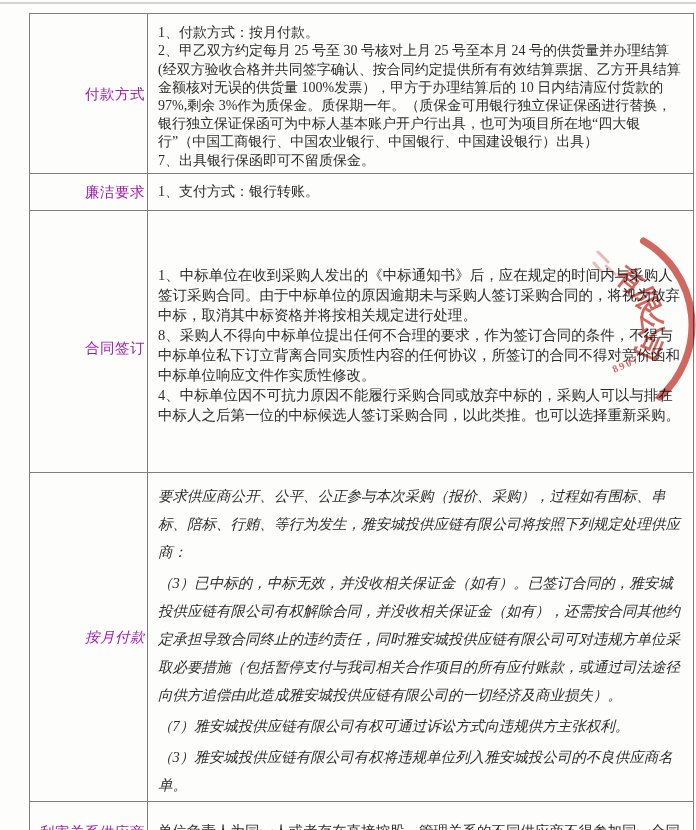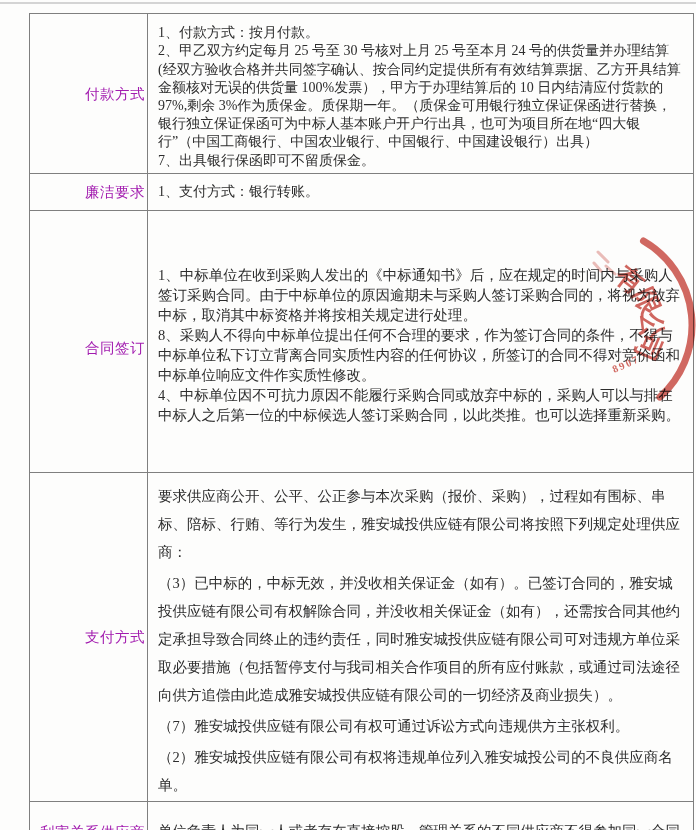--- a/index.html
+++ b/index.html
@@ -48,21 +48,21 @@
   .content-cell p { margin: 0; }
   .r1 p { font-size: 14px;   line-height: 18.2px; }
   .r2 p { font-size: 14px;   line-height: 24px; }
   .r3 p { font-size: 14.5px; line-height: 20px; }
   .r4 p { font-size: 14.5px; line-height: 28px; margin-bottom: 3px; }
   .r4 p:last-child { margin-bottom: 0; }
   .r5 p { font-size: 14.5px; line-height: 28px; }
   .row-h1 td { height: 148px; }
   .row-h2 td { height: 32px; }
   .row-h3 td { height: 248px; }
-  .row-h4 td { height: 287px; }
+  .row-h4 td { height: 287px; font-style: italic; }
   .row-h5 td { height: 82px; }
   .stamp {
     position: absolute; left: 540px; top: 200px;
     width: 156px; height: 210px;
     pointer-events: none;
     mix-blend-mode: multiply;
     opacity: 0.88;
   }
   .stamp svg { display: block; }
   .stamp text {
@@ -105,27 +105,27 @@
         </td>
         <td class="content-cell content-top r3">
           <p>1、中标单位在收到采购人发出的《中标通知书》后，应在规定的时间内与采购人签订采购合同。由于中标单位的原因逾期未与采购人签订采购合同的，将视为放弃中标，取消其中标资格并将按相关规定进行处理。</p>
           <p>8、采购人不得向中标单位提出任何不合理的要求，作为签订合同的条件，不得与中标单位私下订立背离合同实质性内容的任何协议，所签订的合同不得对竞价函和中标单位响应文件作实质性修改。</p>
           <p>4、中标单位因不可抗力原因不能履行采购合同或放弃中标的，采购人可以与排在中标人之后第一位的中标候选人签订采购合同，以此类推。也可以选择重新采购。</p>
         </td>
       </tr>
 
       <tr class="row-h4">
         <td class="label-cell">
-          <span>支付方式</span>
+          <span>按月付款</span>
         </td>
         <td class="content-cell content-top r4">
           <p>要求供应商公开、公平、公正参与本次采购（报价、采购），过程如有围标、串标、陪标、行贿、等行为发生，雅安城投供应链有限公司将按照下列规定处理供应商：</p>
           <p>（3）已中标的，中标无效，并没收相关保证金（如有）。已签订合同的，雅安城投供应链有限公司有权解除合同，并没收相关保证金（如有），还需按合同其他约定承担导致合同终止的违约责任，同时雅安城投供应链有限公司可对违规方单位采取必要措施（包括暂停支付与我司相关合作项目的所有应付账款，或通过司法途径向供方追偿由此造成雅安城投供应链有限公司的一切经济及商业损失）。</p>
           <p>（7）雅安城投供应链有限公司有权可通过诉讼方式向违规供方主张权利。</p>
-          <p>（2）雅安城投供应链有限公司有权将违规单位列入雅安城投公司的不良供应商名单。</p>
+          <p>（3）雅安城投供应链有限公司有权将违规单位列入雅安城投公司的不良供应商名单。</p>
         </td>
       </tr>
 
       <tr class="row-h5">
         <td class="label-cell">
           <span>利害关系供应商处理</span>
         </td>
         <td class="content-cell r5">
           <p>单位负责人为同一人或者存在直接控股、管理关系的不同供应商不得参加同一合同下的采购项目。否则，其响应文件作为无效处理。</p>
         </td>

